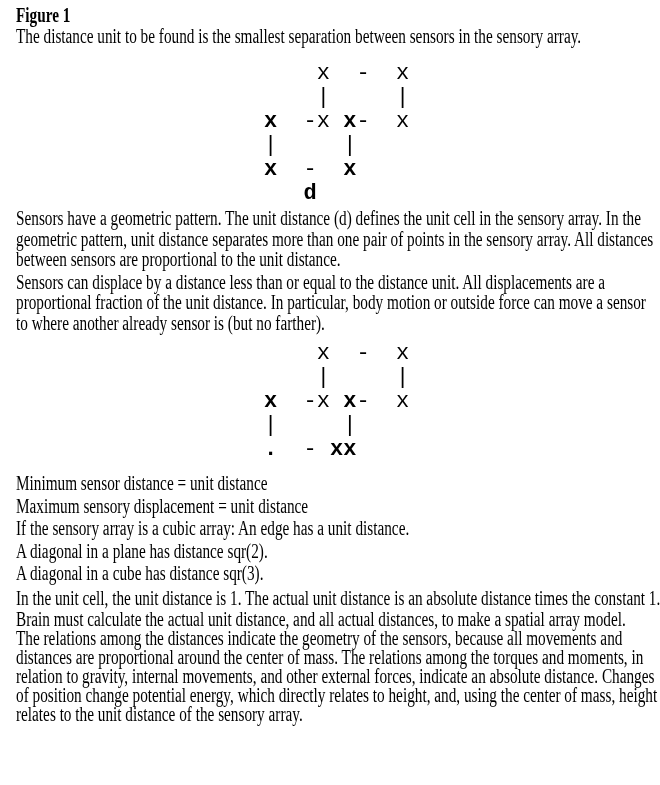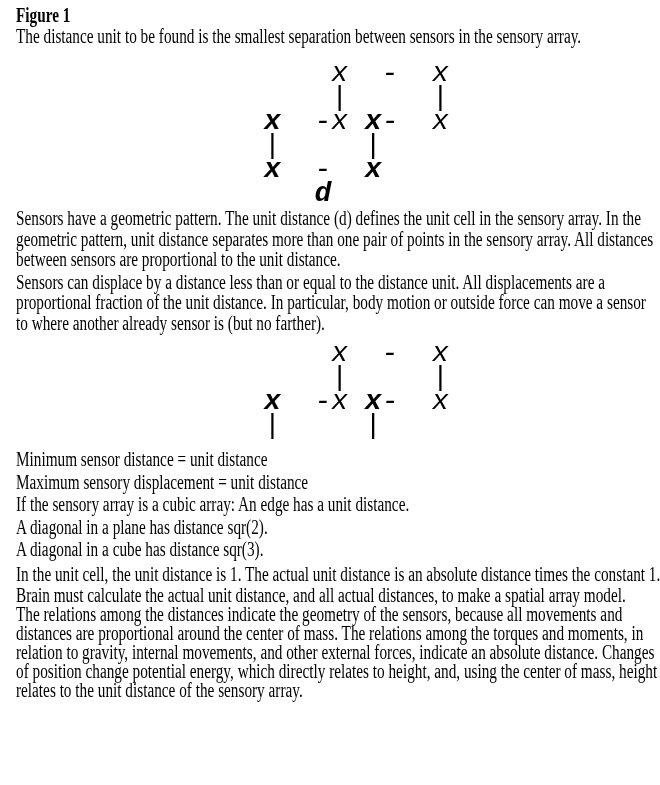--- a/index.html
+++ b/index.html
@@ -31,47 +31,46 @@
   .p4   { margin-top: 2px; }
   .p5   { margin-top: 2px; }
   .stmt { margin-top: 0; margin-bottom: 2px; }
   .stmt-first { margin-top: 11px; }
   .p-unit  { margin-top: 4.5px; }
   .p-brain { margin-top: 0; }
   .p-rel   { margin-top: 0; line-height: 19px; }
   
   .diagram {
     font-family: "Liberation Mono", monospace;
-    font-size: 28px;
+    font-size: 22px;
     line-height: 24px;
     white-space: pre;
     margin: 0 0 0 248px;
     padding: 0;
-    font-style: italic;
   }
   .d1 { margin-top: 16px; }
   .d2 { margin-top: 9px; margin-bottom: 0; }
   .diagram .b { font-weight: bold; }
 </style>
 </head>
 <body>
 
 <div class="page">
 
   <p class="sq title">Figure 1</p>
 
   <p class="sq">The distance unit to be found is the smallest separation between sensors in the sensory array.</p>
 
   <pre class="diagram d1"><div><span>    x  -  x</span></div><div><span>    |     |</span></div><div><span class="b">x</span><span>  -x </span><span class="b">x</span><span>-  x</span></div><div><span>|     |</span></div><div><span class="b">x</span><span>  -  </span><span class="b">x</span></div><div><span>   </span><span class="b">d</span></div></pre>
 
   <p class="sq p4">Sensors have a geometric pattern. The unit distance (d) defines the unit cell in the sensory array. In the geometric pattern, unit distance separates more than one pair of points in the sensory array. All distances between sensors are proportional to the unit distance.</p>
 
   <p class="sq p5">Sensors can displace by a distance less than or equal to the distance unit. All displacements are a proportional fraction of the unit distance. In particular, body motion or outside force can move a sensor to where another already sensor is (but no farther).</p>
 
-  <pre class="diagram d2"><div><span>    x  -  x</span></div><div><span>    |     |</span></div><div><span class="b">x</span><span>  -x </span><span class="b">x</span><span>-  x</span></div><div><span>|     |</span></div></pre>
+  <pre class="diagram d2"><div><span>    x  -  x</span></div><div><span>    |     |</span></div><div><span class="b">x</span><span>  -x </span><span class="b">x</span><span>-  x</span></div><div><span>|     |</span></div><div><span class="b">.</span><span>  - </span><span class="b">xx</span></div></pre>
 
   <p class="sq stmt stmt-first">Minimum sensor distance = unit distance</p>
 
   <p class="sq stmt">Maximum sensory displacement = unit distance</p>
 
   <p class="sq stmt">If the sensory array is a cubic array: An edge has a unit distance.</p>
 
   <p class="sq stmt">A diagonal in a plane has distance sqr(2).</p>
 
   <p class="sq stmt">A diagonal in a cube has distance sqr(3).</p>

